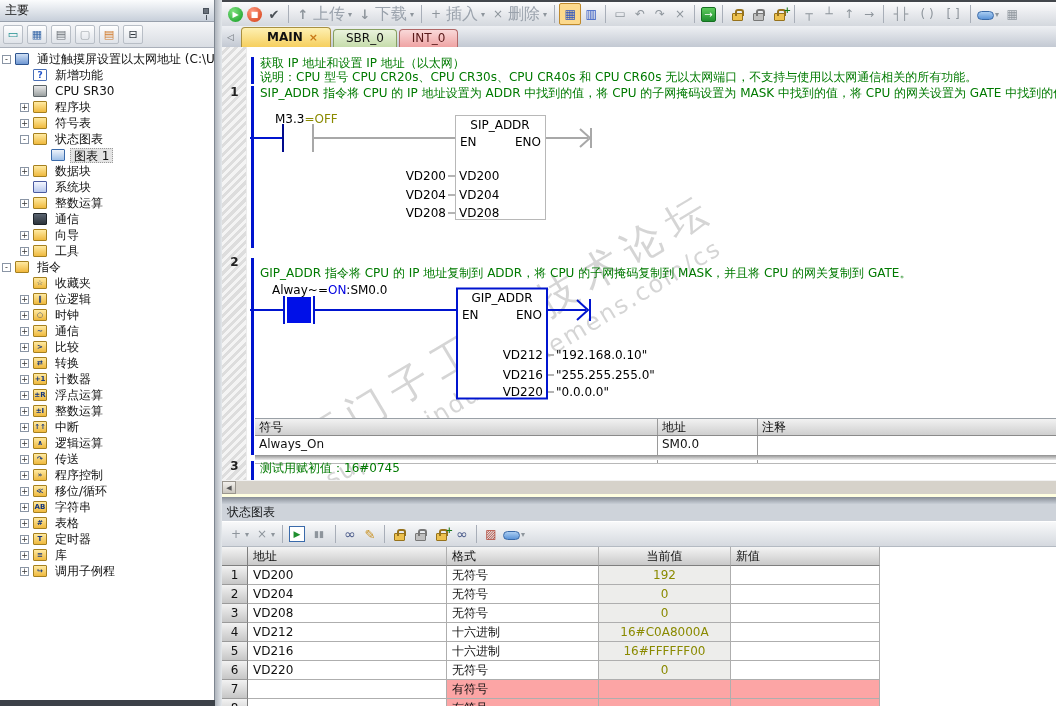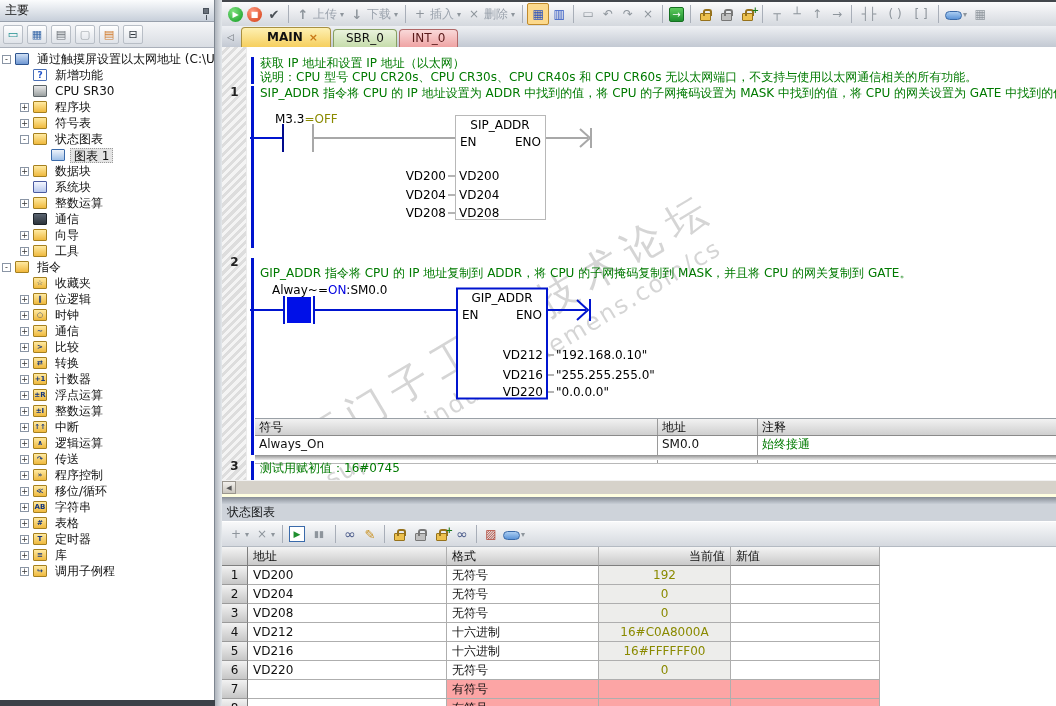--- a/index.html
+++ b/index.html
@@ -36,21 +36,21 @@
   .split{position:absolute;left:0;top:0;width:7px;height:706px;background:linear-gradient(90deg,#aeb4bc,#e4e8ec)}
 
   
   .mtb{position:absolute;left:7px;top:0;width:834px;height:26px;background:linear-gradient(#fbfbfc,#d4d8de);border-top:2px solid #43474c;display:flex;align-items:center;overflow:hidden;padding-left:4px}
   .tb{height:22px;display:flex;align-items:center;padding:0 2px;color:#6a7076}
   .tb .gi{font-style:normal;width:16px;text-align:center;font-size:12px;line-height:1}
   .gi.green-c{width:15px;height:15px;border-radius:50%;background:radial-gradient(circle at 35% 30%,#7ee07e,#0f9a1f);color:#fff;font-size:8px;line-height:15px}
   .gi.red-c{width:15px;height:15px;border-radius:50%;background:radial-gradient(circle at 35% 30%,#ff9a80,#d33a10);color:#fff;font-size:8px;line-height:15px}
   .gi.doc{color:#4a5056;font-size:13px}
   .gi.garr{color:#8e959c;font-weight:bold;font-size:13px}
-  .tb .lbl{font-size:12px;color:#9aa2ac;padding:0 2px}
+  .tb .lbl{font-size:16px;color:#9aa2ac;padding:0 2px}
   .tb .dd{font-size:8px;color:#8e959c;padding:0 1px}
   .tb.hl{background:#fcd98c;border:1px solid #c08a2c;border-radius:2px}
   .gi.blue{color:#2a52c0}
   .gi.gr{color:#8e959c}
   .gi.greensq{width:15px;height:15px;background:linear-gradient(#5ecb5e,#1f8f2f);border:1px solid #157021;border-radius:2px;color:#fff;font-size:10px;line-height:14px}
   .sep{width:1px;height:18px;background:#a8aeb8;margin:0 4px;flex:0 0 1px}
   .lk{display:inline-block;width:11px;height:8px;background:#edc14e;border:1px solid #96721c;border-radius:1px;position:relative;margin:5px 3px 0}
   .lk::before{content:"";position:absolute;left:2px;top:-5px;width:5px;height:5px;border:2px solid #96721c;border-bottom:none;border-radius:3px 3px 0 0}
   .lk.g{background:#bfbfbf;border-color:#777}.lk.g::before{border-color:#777}
   .lk.p::after{content:"+";position:absolute;right:-7px;top:-9px;font-size:9px;font-weight:bold;color:#1a7a1a}
@@ -94,21 +94,21 @@
   .sp-shadow{position:absolute;left:7px;top:497px;width:834px;height:7px;background:linear-gradient(#868c95,#c9cfd7)}
   .sp-title{position:absolute;left:7px;top:504px;width:834px;height:17px;background:#ced3da;line-height:17px;padding-left:5px;color:#16181a}
   .sp-tb{position:absolute;left:7px;top:521px;width:834px;height:26px;background:linear-gradient(#f8f9fa,#d5d9df);border-top:1px solid #fff;border-bottom:1px solid #b4bac2;display:flex;align-items:center;padding-left:4px;overflow:hidden}
   .sp-bg{position:absolute;left:7px;top:547px;width:834px;height:159px;background:#fff}
   .stable{position:absolute;left:7px;top:547px;width:658px;height:159px;overflow:hidden;background:#fff}
   .srow{display:flex;height:19px}
   .srow .cell{border-right:1px solid #aeaeae;border-bottom:1px solid #aeaeae;padding:0 5px;line-height:18px;overflow:hidden;white-space:nowrap;background:#fff}
   .srow .cn{width:26px;background:linear-gradient(#f2f2f2,#c6c6c6);border-right:1px solid #7e7e7e;border-bottom:1px solid #9a9a9a;text-align:center;padding:0}
   .srow .ca{width:199px}.srow .cf{width:152px}.srow .cc{width:132px;background:#ededeb;text-align:center;color:#8a8a00}.srow .cv{width:149px}
   .srow.hdr .cell{background:linear-gradient(#f4f4f4,#c9c9c9);border-bottom:1px solid #7e7e7e;color:#111;text-align:left}
-  .srow.hdr .cc{color:#111;text-align:right;padding:0 5px}
+  .srow.hdr .cc{color:#111;text-align:center;padding:0 5px}
   .srow.proto .cf,.srow.proto .cc,.srow.proto .cv{background:#fca5a5}
 </style>
 </head>
 <body>
 
 <div id="app">
 
   <div class="lp">
     <div class="lp-head">
       <span>主要</span>
@@ -558,21 +558,20 @@
 
       <div class="symtab">
         <div class="hrow">
           <span class="c c1">符号</span>
           <span class="c c2">地址</span>
           <span class="c c3">注释</span>
         </div>
         <div class="drow">
           <span class="c c1">Always_On</span>
           <span class="c c2">SM0.0</span>
-          <span class="c c3 green">始终接通</span>
         </div>
       </div>
       <div class="netsep"></div>
 
       <div class="cmt" style="top:414px">测试用赋初值：16#0745</div>
     </div>
 
     <div class="hsb">
       <span class="btn">◀</span>
     </div>

